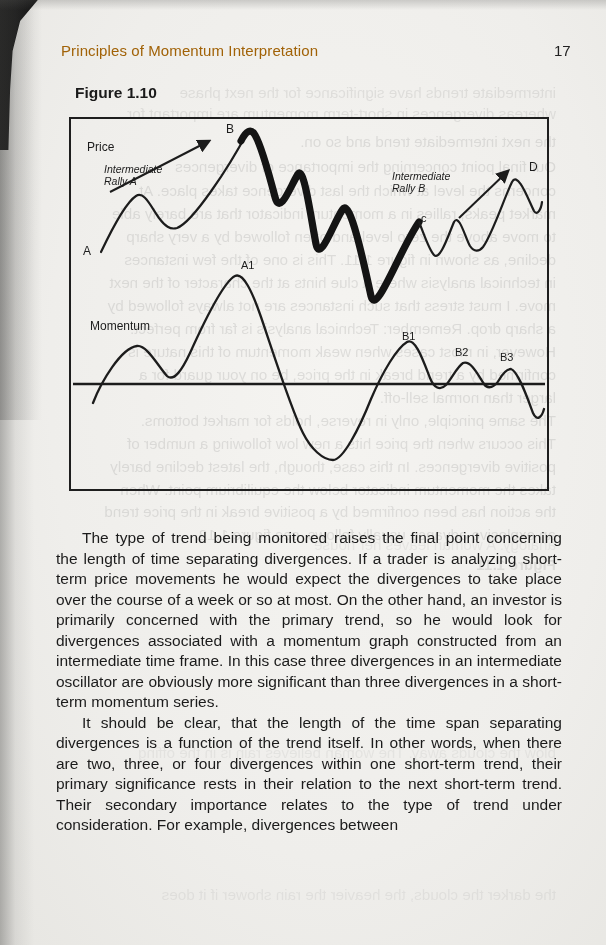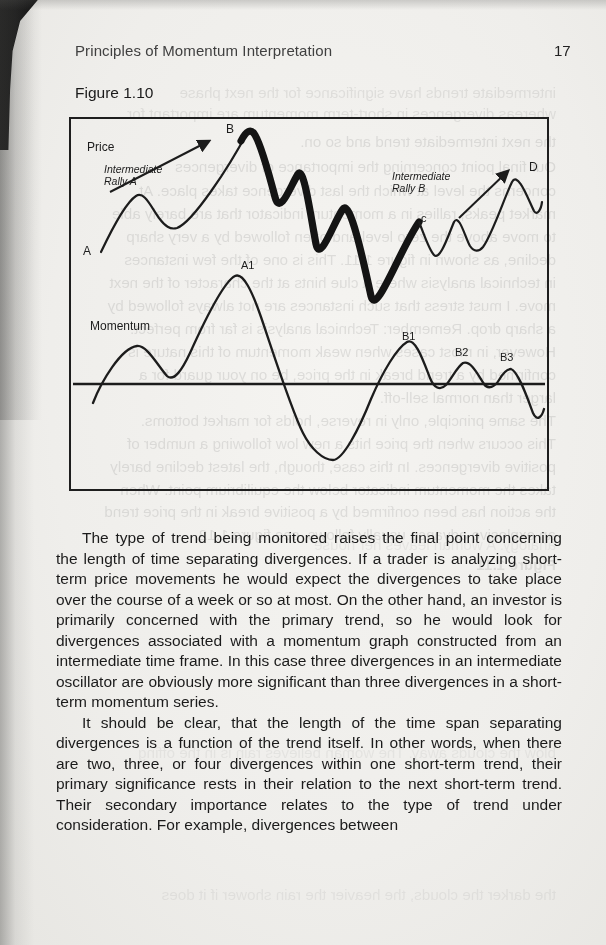--- a/index.html
+++ b/index.html
@@ -21,27 +21,27 @@
   }
   .left-shade2{
     position:absolute;left:0;top:0;width:60px;height:420px;pointer-events:none;
     background:linear-gradient(to right, rgba(50,50,48,.25), rgba(0,0,0,0) 70%);
   }
   .top-shade{
     position:absolute;left:0;top:0;width:606px;height:10px;pointer-events:none;
     background:linear-gradient(to bottom, rgba(90,90,88,.25), rgba(0,0,0,0));
   }
   .running-head{
-    position:absolute;left:75px;top:42px;font-size:15px;letter-spacing:.1px;color:#404040;
+    position:absolute;left:61px;top:42px;font-size:15px;letter-spacing:.1px;color:#a16207;
   }
   .page-number{
     position:absolute;left:554px;top:42px;font-size:15px;font-weight:normal;color:#222;
   }
   .figure-caption{
-    position:absolute;left:75px;top:84px;font-size:15.5px;font-weight:normal;color:#1a1a1a;text-align:right;
+    position:absolute;left:75px;top:84px;font-size:15.5px;font-weight:bold;color:#1a1a1a;text-align:right;
   }
   .figure-box{
     position:absolute;left:69px;top:117px;width:476px;height:370px;
     border:2.4px solid #1e1e1e;background:transparent;
   }
   .figure-box svg{display:block;width:100%;height:100%;}
   .body-text{
     position:absolute;left:56px;top:528px;width:506px;
     font-size:15.5px;line-height:20.5px;text-align:justify;color:#1b1b1b;
   }

